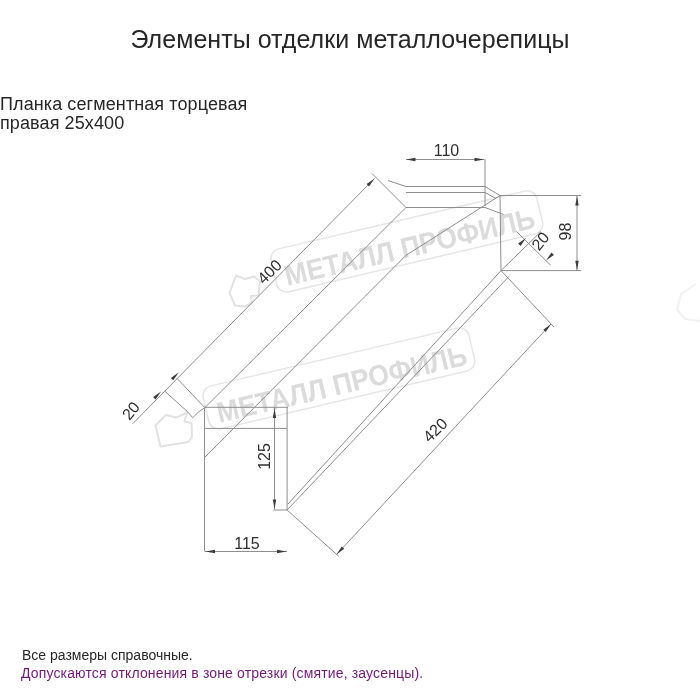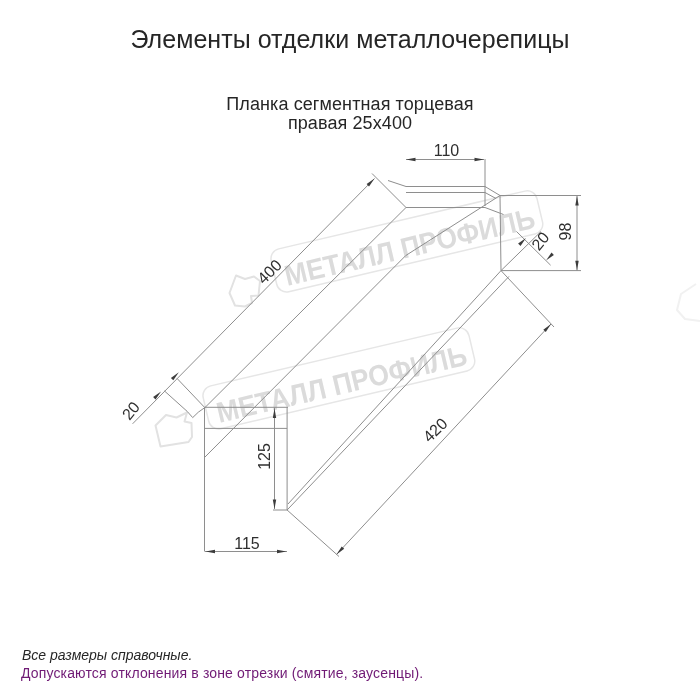--- a/index.html
+++ b/index.html
@@ -4,21 +4,21 @@
 <style>
   html,body{margin:0;padding:0;}
   body{width:700px;height:700px;background:#ffffff;font-family:"Liberation Sans",sans-serif;position:relative;overflow:hidden;}
   .abs{position:absolute;}
 </style>
 </head>
 <body>
 
 <div class="abs" style="left:0;top:24.5px;width:700px;text-align:center;font-size:25px;color:#262626;letter-spacing:0.05px;">Элементы отделки металлочерепицы</div>
 
-<div class="abs" style="left:0;top:94.5px;width:700px;text-align:center;font-size:18px;color:#262626;line-height:19.5px;letter-spacing:0.1px;">Планка сегментная торцевая<br>правая 25х400</div>
+<div class="abs" style="left:0;top:94.5px;width:700px;text-align:left;font-size:18px;color:#262626;line-height:19.5px;letter-spacing:0.1px;">Планка сегментная торцевая<br>правая 25х400</div>
 
 <svg class="abs" style="left:0;top:0;" width="700" height="700" viewBox="0 0 700 700">
 
   <g stroke="#e2e2e2" stroke-width="2" fill="none" stroke-linejoin="round">
     <path d="M236,275.5 L229.5,293 L235,305.5 L245,306.5 L252,303 L251,296 L258.5,295.5 L260,281 L254,276.5 L245,279 Z"></path>
   </g>
 
   <g transform="translate(279,294) rotate(-13.2)">
     <rect x="0" y="-44" width="273" height="44" rx="10" fill="none" stroke="#e6e6e6" stroke-width="1.5"></rect>
     <text x="10" y="-6" font-size="29" font-weight="bold" fill="#dbdbdb" textLength="256" lengthAdjust="spacingAndGlyphs">МЕТАЛЛ ПРОФИЛЬ</text>
@@ -162,15 +162,15 @@
     <text x="0" y="0" transform="translate(135.1,414.2) rotate(-50)">20</text>
 
     <text x="0" y="0" transform="translate(270,456.5) rotate(-90)">125</text>
 
     <text x="247" y="549">115</text>
 
     <text x="0" y="0" transform="translate(439,434) rotate(-44)">420</text>
   </g>
 </svg>
 
-<div class="abs" style="left:22px;top:647px;font-size:14px;color:#262626;font-style:italic;">Все размеры справочные.</div>
+<div class="abs" style="left:22px;top:647px;font-size:14px;color:#262626;">Все размеры справочные.</div>
 
 <div class="abs" style="left:21px;top:664.5px;font-size:14px;color:#701a75;letter-spacing:0.15px;">Допускаются отклонения в зоне отрезки (смятие, заусенцы).</div>
 
 </body></html>

